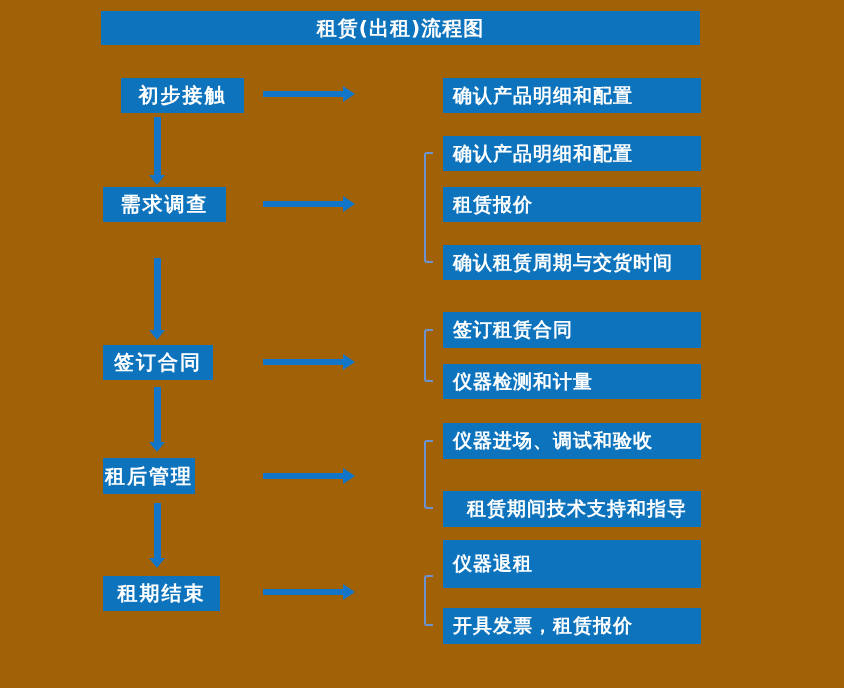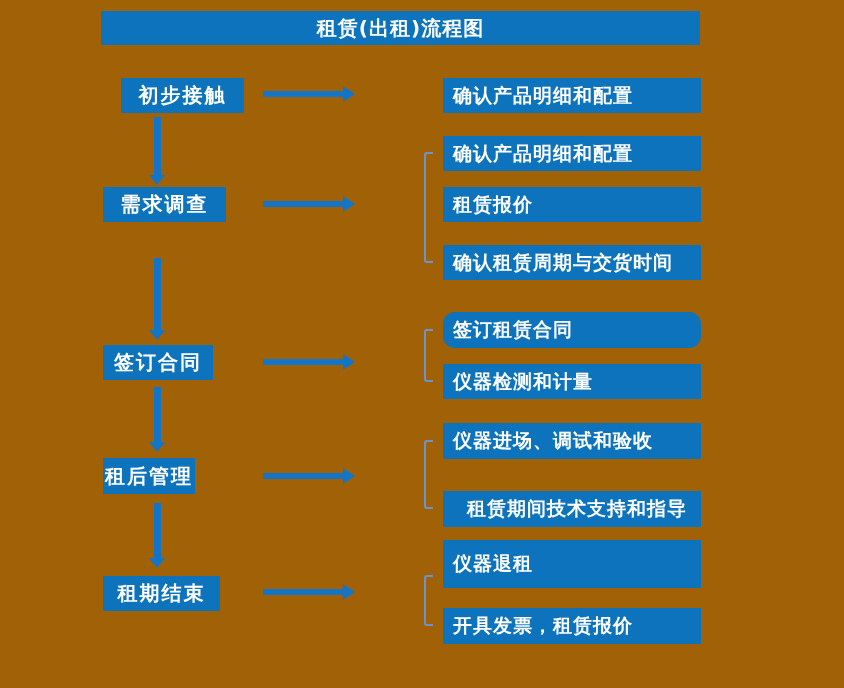--- a/index.html
+++ b/index.html
@@ -126,20 +126,20 @@
 
   <div class="bracket" style="top:152px; height:111px;"></div>
   <div class="bracket" style="top:329px; height:53px;"></div>
   <div class="bracket" style="top:440px; height:69px;"></div>
   <div class="bracket" style="top:575px; height:51px;"></div>
 
   <div class="detail-box" style="top:78px;">确认产品明细和配置</div>
   <div class="detail-box" style="top:136px;">确认产品明细和配置</div>
   <div class="detail-box" style="top:187px;">租赁报价</div>
   <div class="detail-box" style="top:245px;">确认租赁周期与交货时间</div>
-  <div class="detail-box" style="top:312px; height:36px;border-radius:12px;">签订租赁合同</div>
+  <div class="detail-box" style="top:312px; height:36px;">签订租赁合同</div>
   <div class="detail-box" style="top:364px;">仪器检测和计量</div>
   <div class="detail-box" style="top:423px; height:36px;">仪器进场、调试和验收</div>
   <div class="detail-box" style="top:491px; height:36px;padding-left:24px;">租赁期间技术支持和指导</div>
   <div class="detail-box" style="top:540px; height:48px;">仪器退租</div>
   <div class="detail-box" style="top:608px; height:36px;">开具发票，租赁报价</div>
 
 </div>
 
 </body></html>

